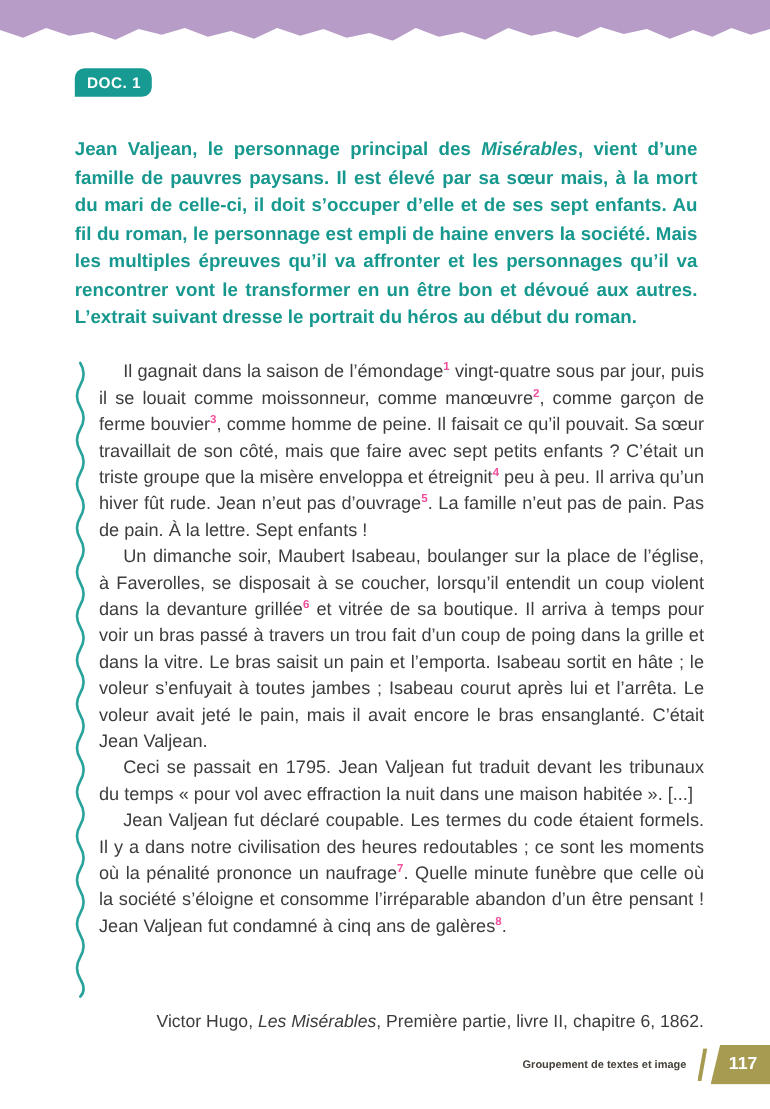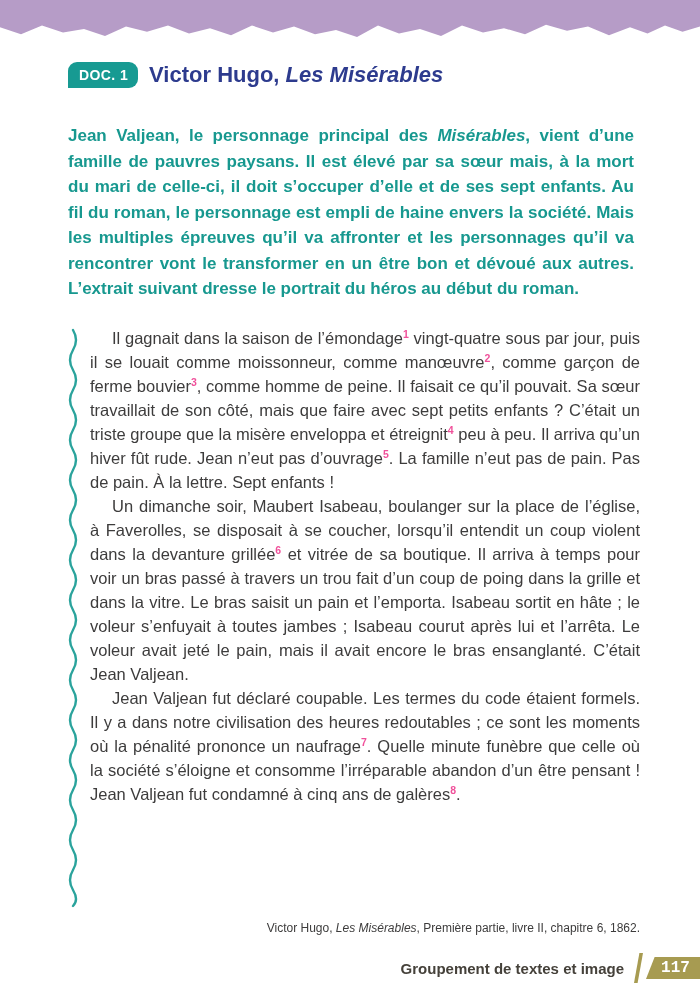--- a/index.html
+++ b/index.html
@@ -16,21 +16,21 @@
     width: 700px; height: 44px;
     background: #b69cc7;
     clip-path: polygon(0 0, 100% 0, 100% 60%, 97.5% 72%, 95% 58%, 92.5% 76%, 90% 62%,
       87% 80%, 84% 60%, 81% 70%, 78% 56%, 75% 78%, 72% 64%, 69% 74%, 66% 58%,
       63% 82%, 60% 66%, 57% 76%, 54% 58%, 51% 84%, 48% 68%, 45% 78%, 42% 60%,
       39% 74%, 36% 58%, 33% 80%, 30% 64%, 27% 76%, 24% 58%, 21% 72%, 18% 60%,
       15% 82%, 12% 66%, 9% 74%, 6% 58%, 3% 78%, 0 62%);
   }
   .doc-header {
     position: absolute; top: 62px; left: 68px;
-    display: flex; align-items: center; gap: 11px;
+    display: flex; align-items: center; gap: 24px;
   }
   .doc-badge {
     display: inline-block;
     background: #179a92; color: #ffffff;
     font-weight: bold; font-size: 14px;
     padding: 5px 10px 5px 11px;
     border-radius: 9px 9px 9px 0;
     letter-spacing: 0.4px;
     white-space: nowrap;
   }
@@ -58,68 +58,67 @@
   }
   .excerpt-body p { margin: 0; text-indent: 22px; }
   sup.fn {
     color: #f0509a; font-weight: bold;
     font-size: 10.5px; line-height: 0;
   }
   .attribution {
     position: absolute; top: 921px; left: 68px;
     width: 572px; margin: 0;
     text-align: right;
-    font-size: 12px; color: #3d3c3c;
+    font-size: 16px; color: #3d3c3c;
   }
   .attribution .title-work { font-style: italic; }
   .page-footer {
     position: absolute; top: 953px; right: 0;
     display: flex; align-items: center; height: 30px;
   }
   .footer-label {
-    font-size: 15px; font-weight: bold;
+    font-size: 10px; font-weight: bold;
     color: #45413a; margin-right: 10px;
   }
   .tab-notch {
     width: 9px; height: 30px;
     background: #a79b51;
     clip-path: polygon(60% 0, 100% 0, 40% 100%, 0 100%);
     margin-right: 3px;
   }
   .page-tab {
-    width: 54px; height: 22px;
+    width: 54px; height: 36px;
     background: #a79b51;
     clip-path: polygon(16% 0, 100% 0, 100% 100%, 0 100%);
     color: #ffffff; font-weight: bold; font-size: 16px;
     display: flex; align-items: center; justify-content: center;
     padding-left: 5px;
-    font-family: Liberation Mono, monospace;
   }
 </style>
 </head>
 <body>
 
 <div>
 
   <div class="brush-band"></div>
 
   <header class="doc-header">
     <span class="doc-badge">DOC. 1</span>
-    <h1 class="doc-title"><span>Victor Hugo, </span><span class="title-work">Les Misérables</span></h1>
   </header>
 
   <p class="intro"><span>Jean Valjean, le personnage principal des </span><em>Misérables</em><span>, vient d’une famille de pauvres paysans. Il est élevé par sa sœur mais, à la mort du mari de celle-ci, il doit s’occuper d’elle et de ses sept enfants. Au fil du roman, le personnage est empli de haine envers la société. Mais les multiples épreuves qu’il va affronter et les personnages qu’il va rencontrer vont le transformer en un être bon et dévoué aux autres. L’extrait suivant dresse le portrait du héros au début du roman.</span></p>
 
   <section class="excerpt">
     <svg class="wave" width="14" height="582" viewBox="0 0 14 582" fill="none" xmlns="http://www.w3.org/2000/svg">
       <path d="M7 2 Q13 12 7 22 T7 42 T7 62 T7 82 T7 102 T7 122 T7 142 T7 162 T7 182 T7 202 T7 222 T7 242 T7 262 T7 282 T7 302 T7 322 T7 342 T7 362 T7 382 T7 402 T7 422 T7 442 T7 462 T7 482 T7 502 T7 522 T7 542 T7 562 T7 578" stroke="#2aa39c" stroke-width="2.4" stroke-linecap="round" fill="none"></path>
     </svg>
     <div class="excerpt-body">
       <p><span>Il gagnait dans la saison de l’émondage</span><sup class="fn">1</sup><span> vingt-quatre sous par jour, puis il se louait comme moissonneur, comme manœuvre</span><sup class="fn">2</sup><span>, comme garçon de ferme bouvier</span><sup class="fn">3</sup><span>, comme homme de peine. Il faisait ce qu’il pouvait. Sa sœur travaillait de son côté, mais que faire avec sept petits enfants&nbsp;? C’était un triste groupe que la misère enveloppa et étreignit</span><sup class="fn">4</sup><span> peu à peu. Il arriva qu’un hiver fût rude. Jean n’eut pas d’ouvrage</span><sup class="fn">5</sup><span>. La famille n’eut pas de pain. Pas de pain. À la lettre. Sept enfants&nbsp;!</span></p>
       <p><span>Un dimanche soir, Maubert Isabeau, boulanger sur la place de l’église, à Faverolles, se disposait à se coucher, lorsqu’il entendit un coup violent dans la devanture grillée</span><sup class="fn">6</sup><span> et vitrée de sa boutique. Il arriva à temps pour voir un bras passé à travers un trou fait d’un coup de poing dans la grille et dans la vitre. Le bras saisit un pain et l’emporta. Isabeau sortit en hâte&nbsp;; le voleur s’enfuyait à toutes jambes&nbsp;; Isabeau courut après lui et l’arrêta. Le voleur avait jeté le pain, mais il avait encore le bras ensanglanté. C’était Jean Valjean.</span></p>
+      <p><span>Ceci se passait en 1795. Jean Valjean fut traduit devant les tribunaux du temps «&nbsp;pour vol avec effraction la nuit dans une maison habitée&nbsp;». [...]</span></p>
       <p><span>Jean Valjean fut déclaré coupable. Les termes du code étaient formels. Il y a dans notre civilisation des heures redoutables&nbsp;; ce sont les moments où la pénalité prononce un naufrage</span><sup class="fn">7</sup><span>. Quelle minute funèbre que celle où la société s’éloigne et consomme l’irréparable abandon d’un être pensant&nbsp;! Jean Valjean fut condamné à cinq ans de galères</span><sup class="fn">8</sup><span>.</span></p>
     </div>
   </section>
 
   <p class="attribution"><span>Victor Hugo, </span><span class="title-work">Les Misérables</span><span>, Première partie, livre II, chapitre 6, 1862.</span></p>
 
   <footer class="page-footer">
     <span class="footer-label">Groupement de textes et image</span>
     <span class="tab-notch"></span>
     <span class="page-tab">117</span>

